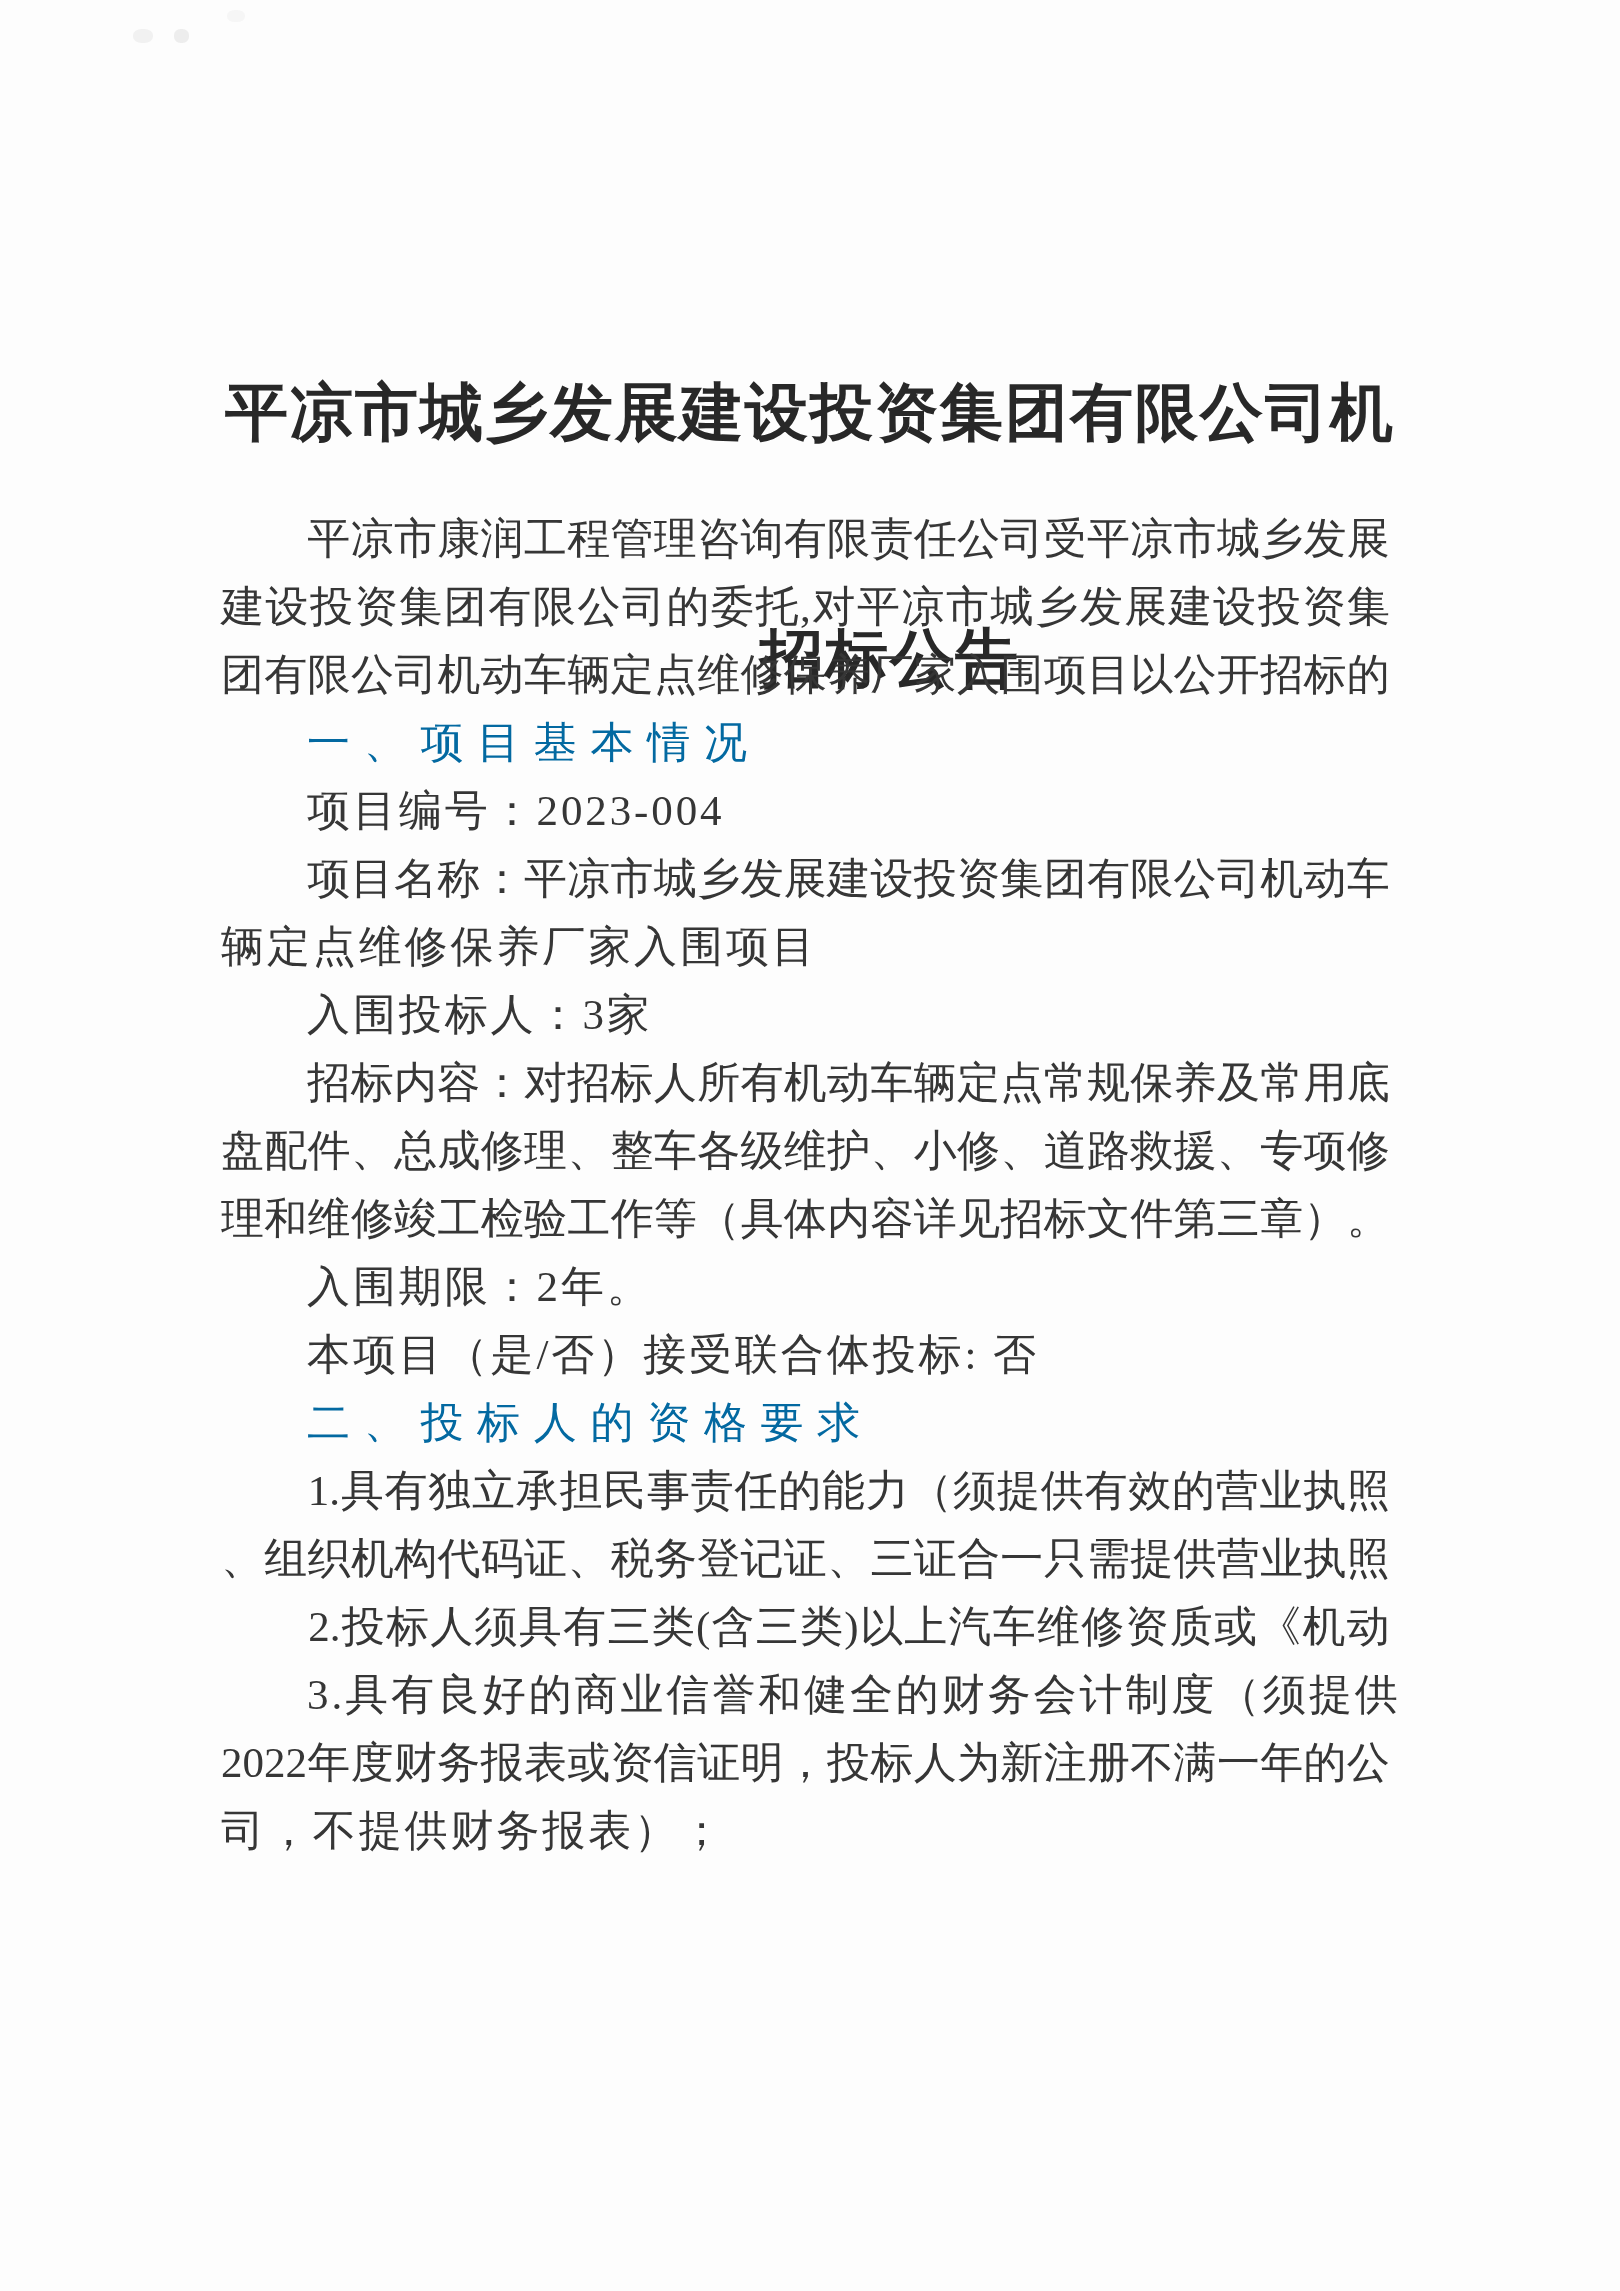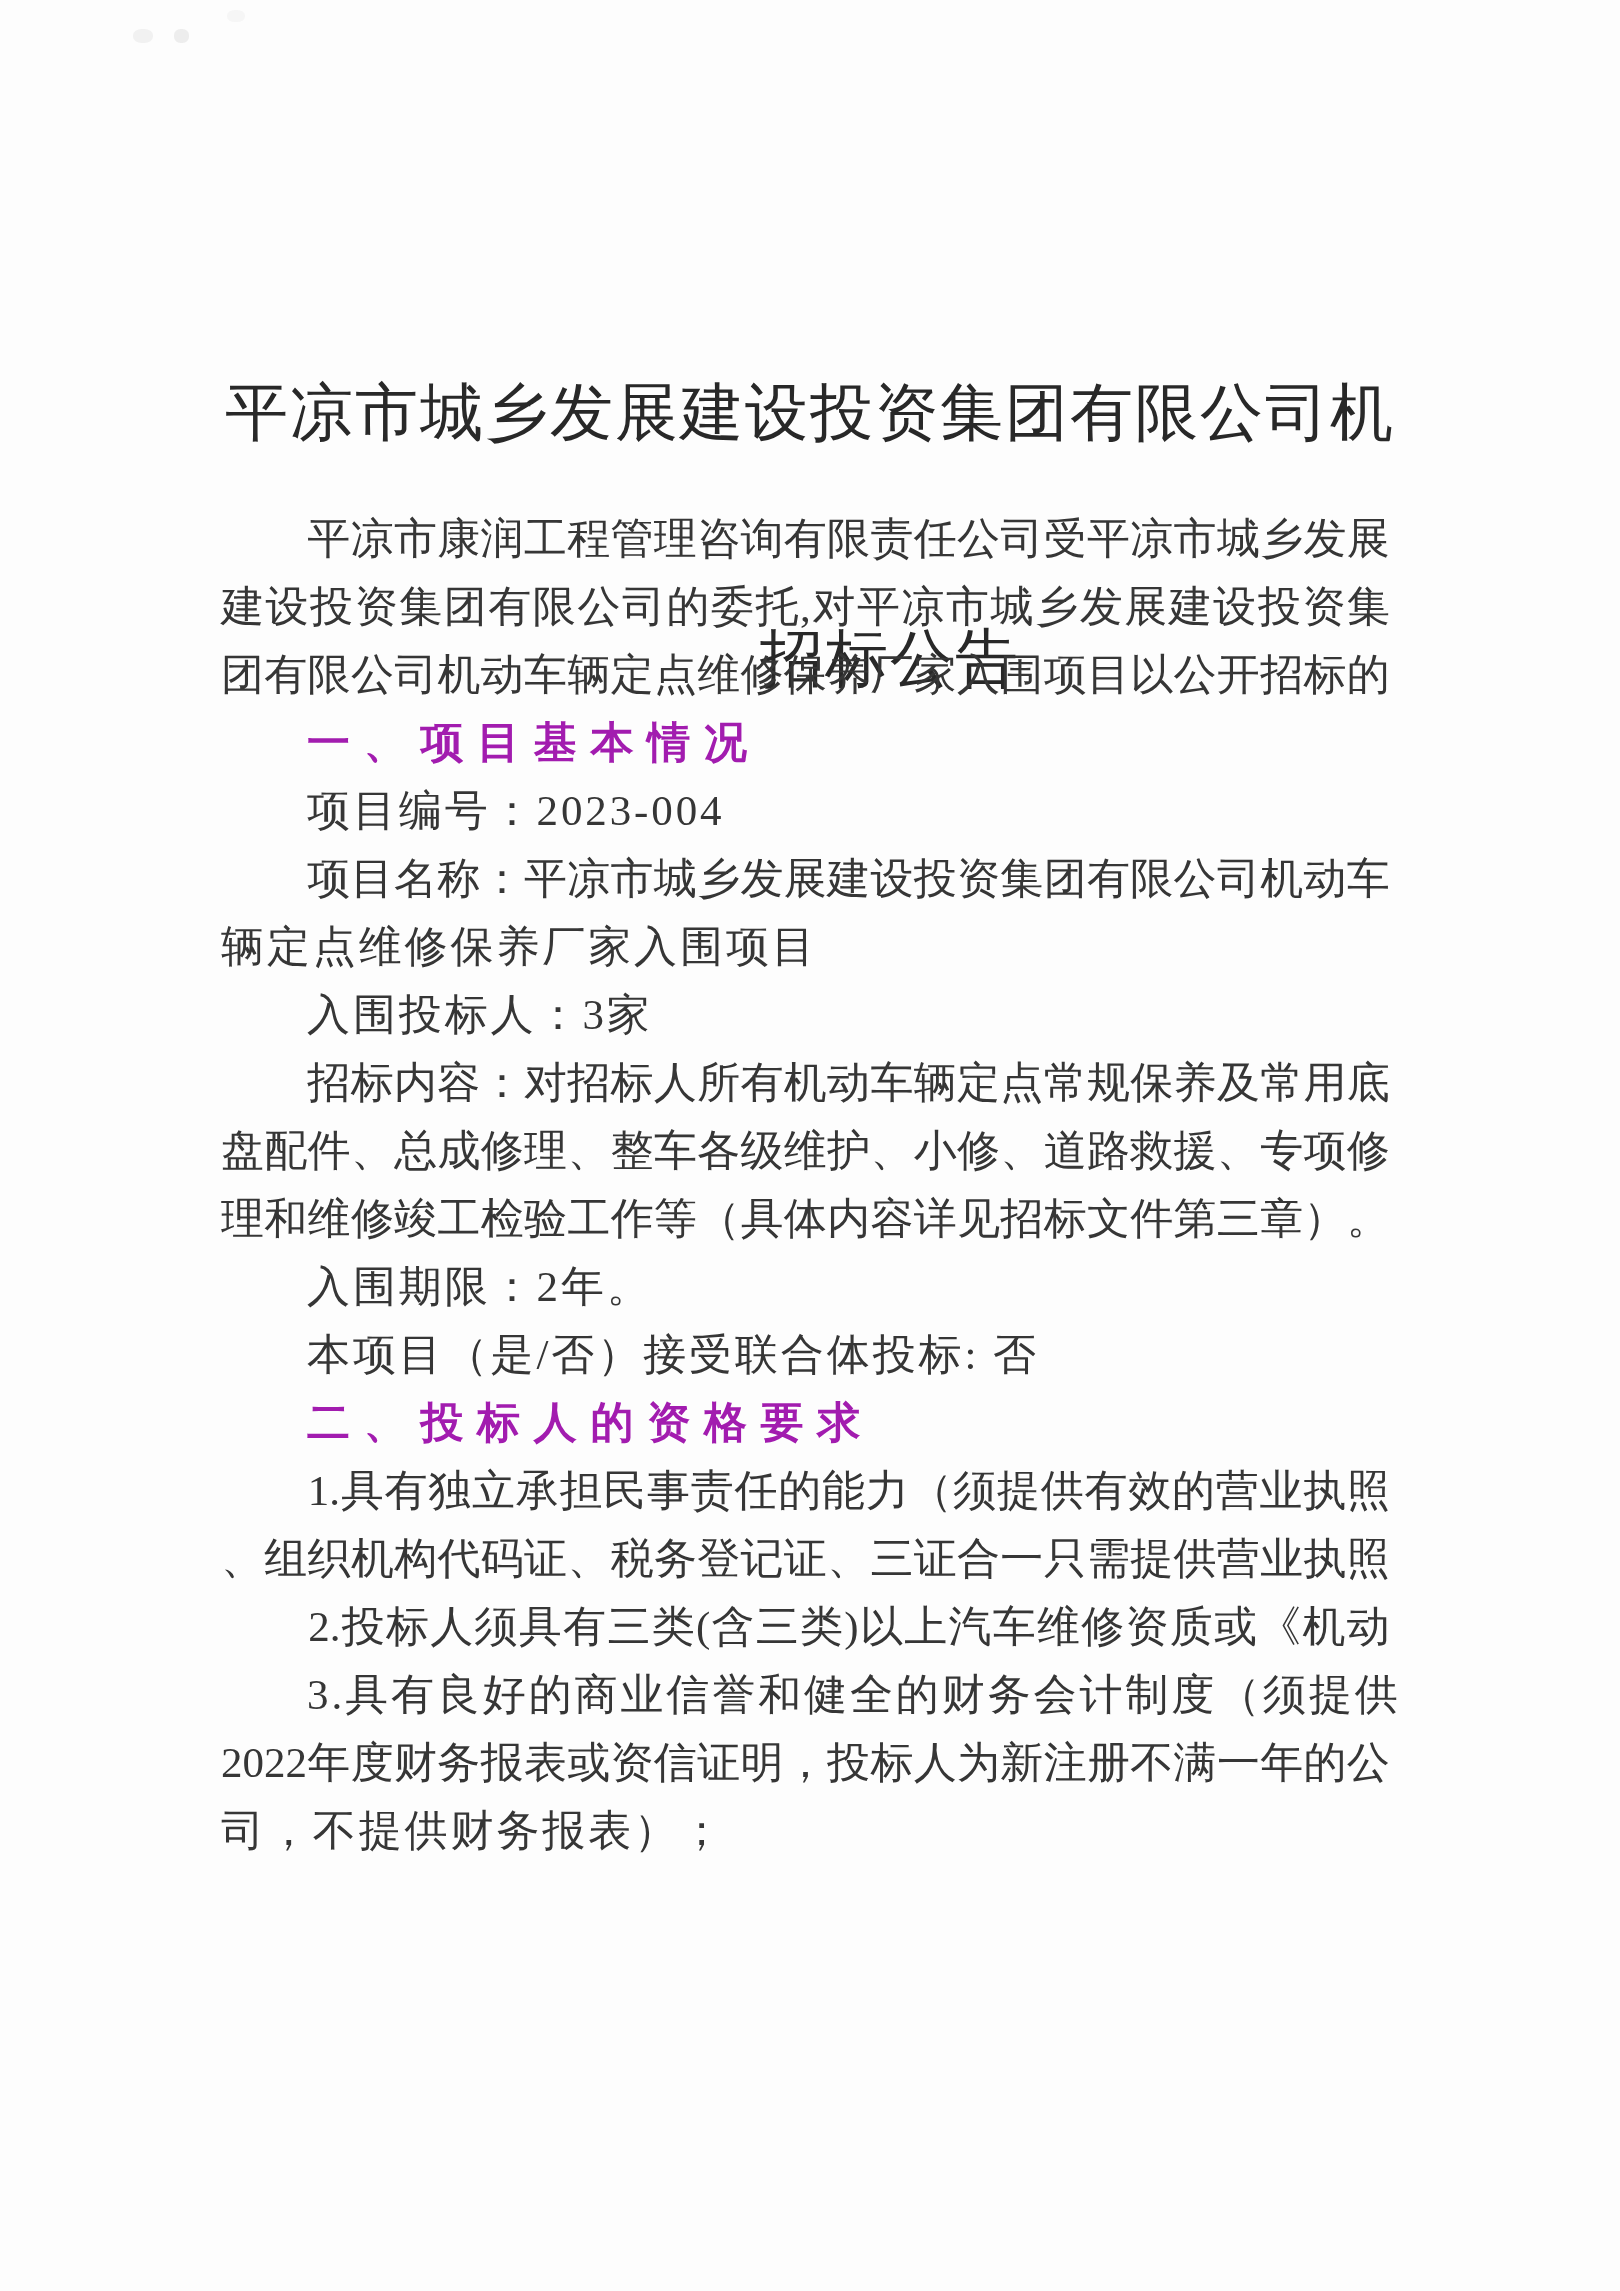--- a/index.html
+++ b/index.html
@@ -25,21 +25,21 @@
   .s3 { left: 227px; top: 9.8px; width: 17.6px; height: 11.8px; background: #f6f6f6; }
 
   
   .doc-title {
     position: absolute;
     top: 207px;
     left: 0;
     width: 100%;
     text-align: center;
     font-family: "Liberation Sans", "DejaVu Sans", sans-serif;
-    font-weight: 400;
+    font-weight: 700;
     font-size: 63px;
     line-height: 82px;
     letter-spacing: 2px;
     color: #282828;
     white-space: pre;
   }
   .t-line-3 { transform: translateX(80px); }
 
   
   .doc-body {
@@ -54,21 +54,21 @@
     display: flex;
     height: 68px;
     line-height: 68px;
     white-space: pre;
     align-items: baseline;
   }
   .line > span { letter-spacing: 2.9px; }
   .line.fill { justify-content: space-between; }
   .line.fill > span { letter-spacing: 0; }
   .ind { flex: 0 0 86px; }
-  .line.head { font-weight: 700; color: #a21caf; }
+  .line.head { font-weight: 400; color: #0369a1; }
   .line.head > span { letter-spacing: 13.7px; }
 </style>
 </head>
 <body>
 
 <div class="page">
   <div class="smudge s1"></div>
   <div class="smudge s2"></div>
   <div class="smudge s3"></div>
 

